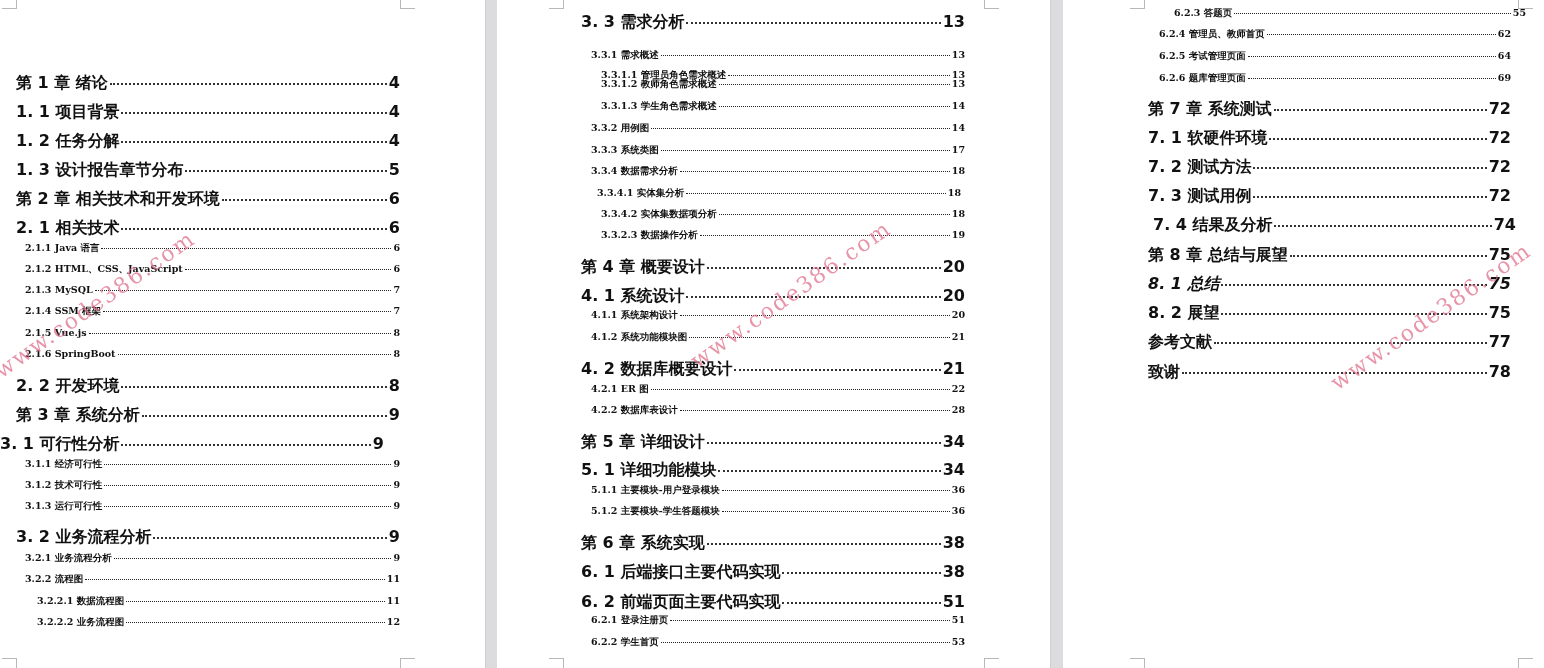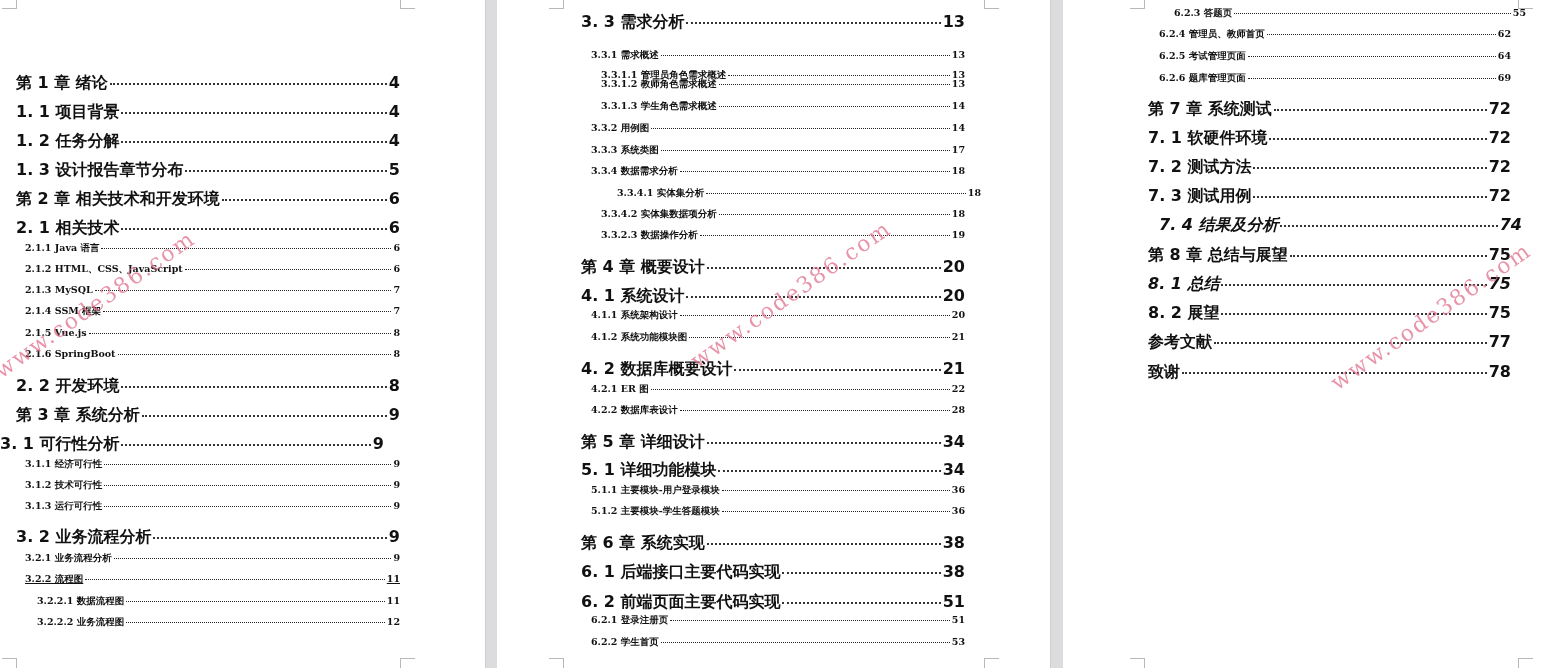--- a/index.html
+++ b/index.html
@@ -147,21 +147,21 @@
       <div class="entry lvl1" style="left: 16px; width: 384px; top: 527px;">
         <span class="lbl">3. 2 业务流程分析</span>
         <span class="dots"></span>
         <span class="pg">9</span>
       </div>
       <div class="entry lvl2" style="left: 25px; width: 375px; top: 552px;">
         <span class="lbl">3.2.1  业务流程分析</span>
         <span class="dots"></span>
         <span class="pg">9</span>
       </div>
-      <div class="entry lvl2" style="left: 25px; width: 375px; top: 573px; text-decoration: underline;">
+      <div class="entry lvl2" style="left: 25px; width: 375px; top: 573px;">
         <span class="lbl">3.2.2 流程图</span>
         <span class="dots"></span>
         <span class="pg">11</span>
       </div>
       <div class="entry lvl3" style="left: 37px; width: 363px; top: 595px;">
         <span class="lbl">3.2.2.1  数据流程图</span>
         <span class="dots"></span>
         <span class="pg">11</span>
       </div>
       <div class="entry lvl3" style="left: 37px; width: 363px; top: 616px;">
@@ -213,21 +213,21 @@
       <div class="entry lvl2" style="left: 94px; width: 374px; top: 144px;">
         <span class="lbl">3.3.3  系统类图</span>
         <span class="dots"></span>
         <span class="pg">17</span>
       </div>
       <div class="entry lvl2" style="left: 94px; width: 374px; top: 165px;">
         <span class="lbl">3.3.4  数据需求分析</span>
         <span class="dots"></span>
         <span class="pg">18</span>
       </div>
-      <div class="entry lvl3" style="left: 120px; width: 364px; top: 187px;">
+      <div class="entry lvl3" style="left: 100px; width: 364px; top: 187px;">
         <span class="lbl">3.3.4.1  实体集分析</span>
         <span class="dots"></span>
         <span class="pg">18</span>
       </div>
       <div class="entry lvl3" style="left: 104px; width: 364px; top: 208px;">
         <span class="lbl">3.3.4.2  实体集数据项分析</span>
         <span class="dots"></span>
         <span class="pg">18</span>
       </div>
       <div class="entry lvl3" style="left: 104px; width: 364px; top: 229px;">
@@ -359,21 +359,21 @@
       <div class="entry lvl1" style="left: 85px; width: 363px; top: 157px;">
         <span class="lbl">7. 2 测试方法</span>
         <span class="dots"></span>
         <span class="pg">72</span>
       </div>
       <div class="entry lvl1" style="left: 85px; width: 363px; top: 186px;">
         <span class="lbl">7. 3 测试用例</span>
         <span class="dots"></span>
         <span class="pg">72</span>
       </div>
-      <div class="entry lvl1" style="left: 96px; width: 363px; top: 215px; font-style: italic;">
+      <div class="entry lvl1" style="left: 90px; width: 363px; top: 215px;">
         <span class="lbl">7. 4 结果及分析</span>
         <span class="dots"></span>
         <span class="pg">74</span>
       </div>
       <div class="entry lvl1" style="left: 85px; width: 363px; top: 245px;">
         <span class="lbl">第 8 章  总结与展望</span>
         <span class="dots"></span>
         <span class="pg">75</span>
       </div>
       <div class="entry lvl1" style="left: 85px; width: 363px; top: 274px; font-style: italic;">

